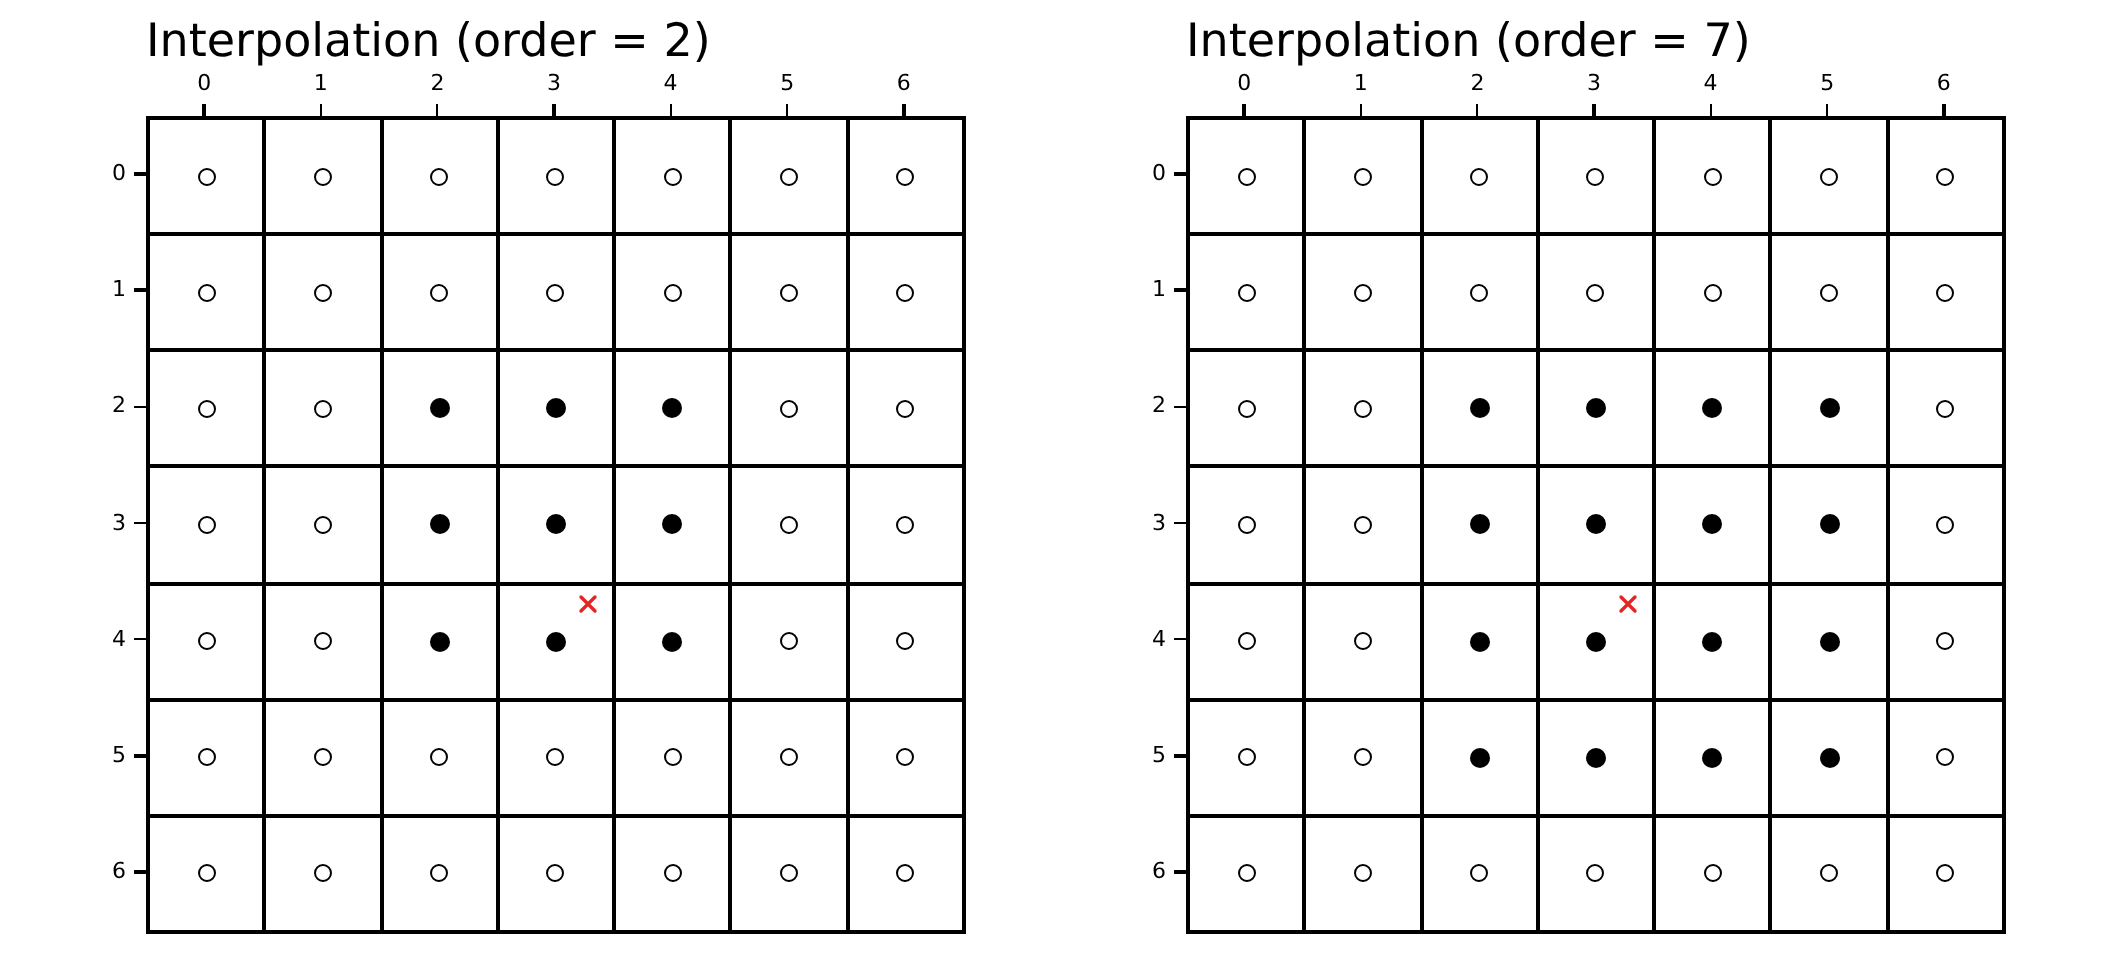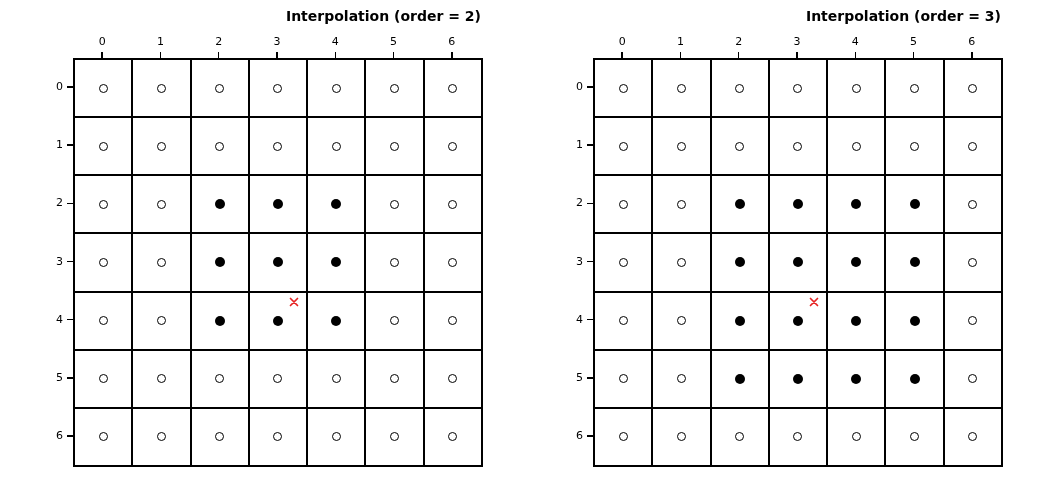--- a/index.html
+++ b/index.html
@@ -7,24 +7,24 @@
   .fig {
     position: relative;
     width: 1056px;
     height: 480px;
     background: #ffffff;
     font-family: "DejaVu Sans", "Liberation Sans", sans-serif;
     overflow: hidden;
   }
   .panel-title {
     position: absolute;
-    font-size: 14px;
-    font-weight: bold;
+    font-size: 23px;
+    font-weight: normal;
     color: #000;
-    text-align: right;
+    text-align: left;
     white-space: nowrap;
   }
   .axes {
     position: absolute;
     border: 1px solid #000;
     display: grid;
     background: #fff;
   }
   .cell {
     border: 1px solid #000;
@@ -242,21 +242,21 @@
       <div class="tick-label-y" style="left: 33px; top: 312.643px;">4</div>
       <div class="tick-mark" style="left: 67px; top: 377.036px; width: 6px; height: 1.5px;"></div>
       <div class="tick-label-y" style="left: 33px; top: 370.786px;">5</div>
       <div class="tick-mark" style="left: 67px; top: 435.179px; width: 6px; height: 1.5px;"></div>
       <div class="tick-label-y" style="left: 33px; top: 428.929px;">6</div>
       <svg width="10" height="10" class="query-marker" style="left: 289.486px; top: 297.2px;">
         <path d="M1.5,1.5 L8.5,8.5 M8.5,1.5 L1.5,8.5" stroke="#e62424" stroke-width="1.7" stroke-linecap="round" fill="none"></path>
       </svg>
     </div>
   <div id="panel-1">
-      <div class="panel-title" style="left: 593px; width: 408px; top: 8px;">Interpolation (order = 3)</div>
+      <div class="panel-title" style="left: 593px; width: 408px; top: 8px;">Interpolation (order = 7)</div>
       <div class="axes" style="left: 593px; top: 58px; width: 410px; height: 409px; grid-template-columns: repeat(7, 1fr); grid-template-rows: repeat(7, 1fr);">
         <div class="cell">
           <span class="marker-open"></span>
         </div>
         <div class="cell">
           <span class="marker-open"></span>
         </div>
         <div class="cell">
           <span class="marker-open"></span>
         </div>

